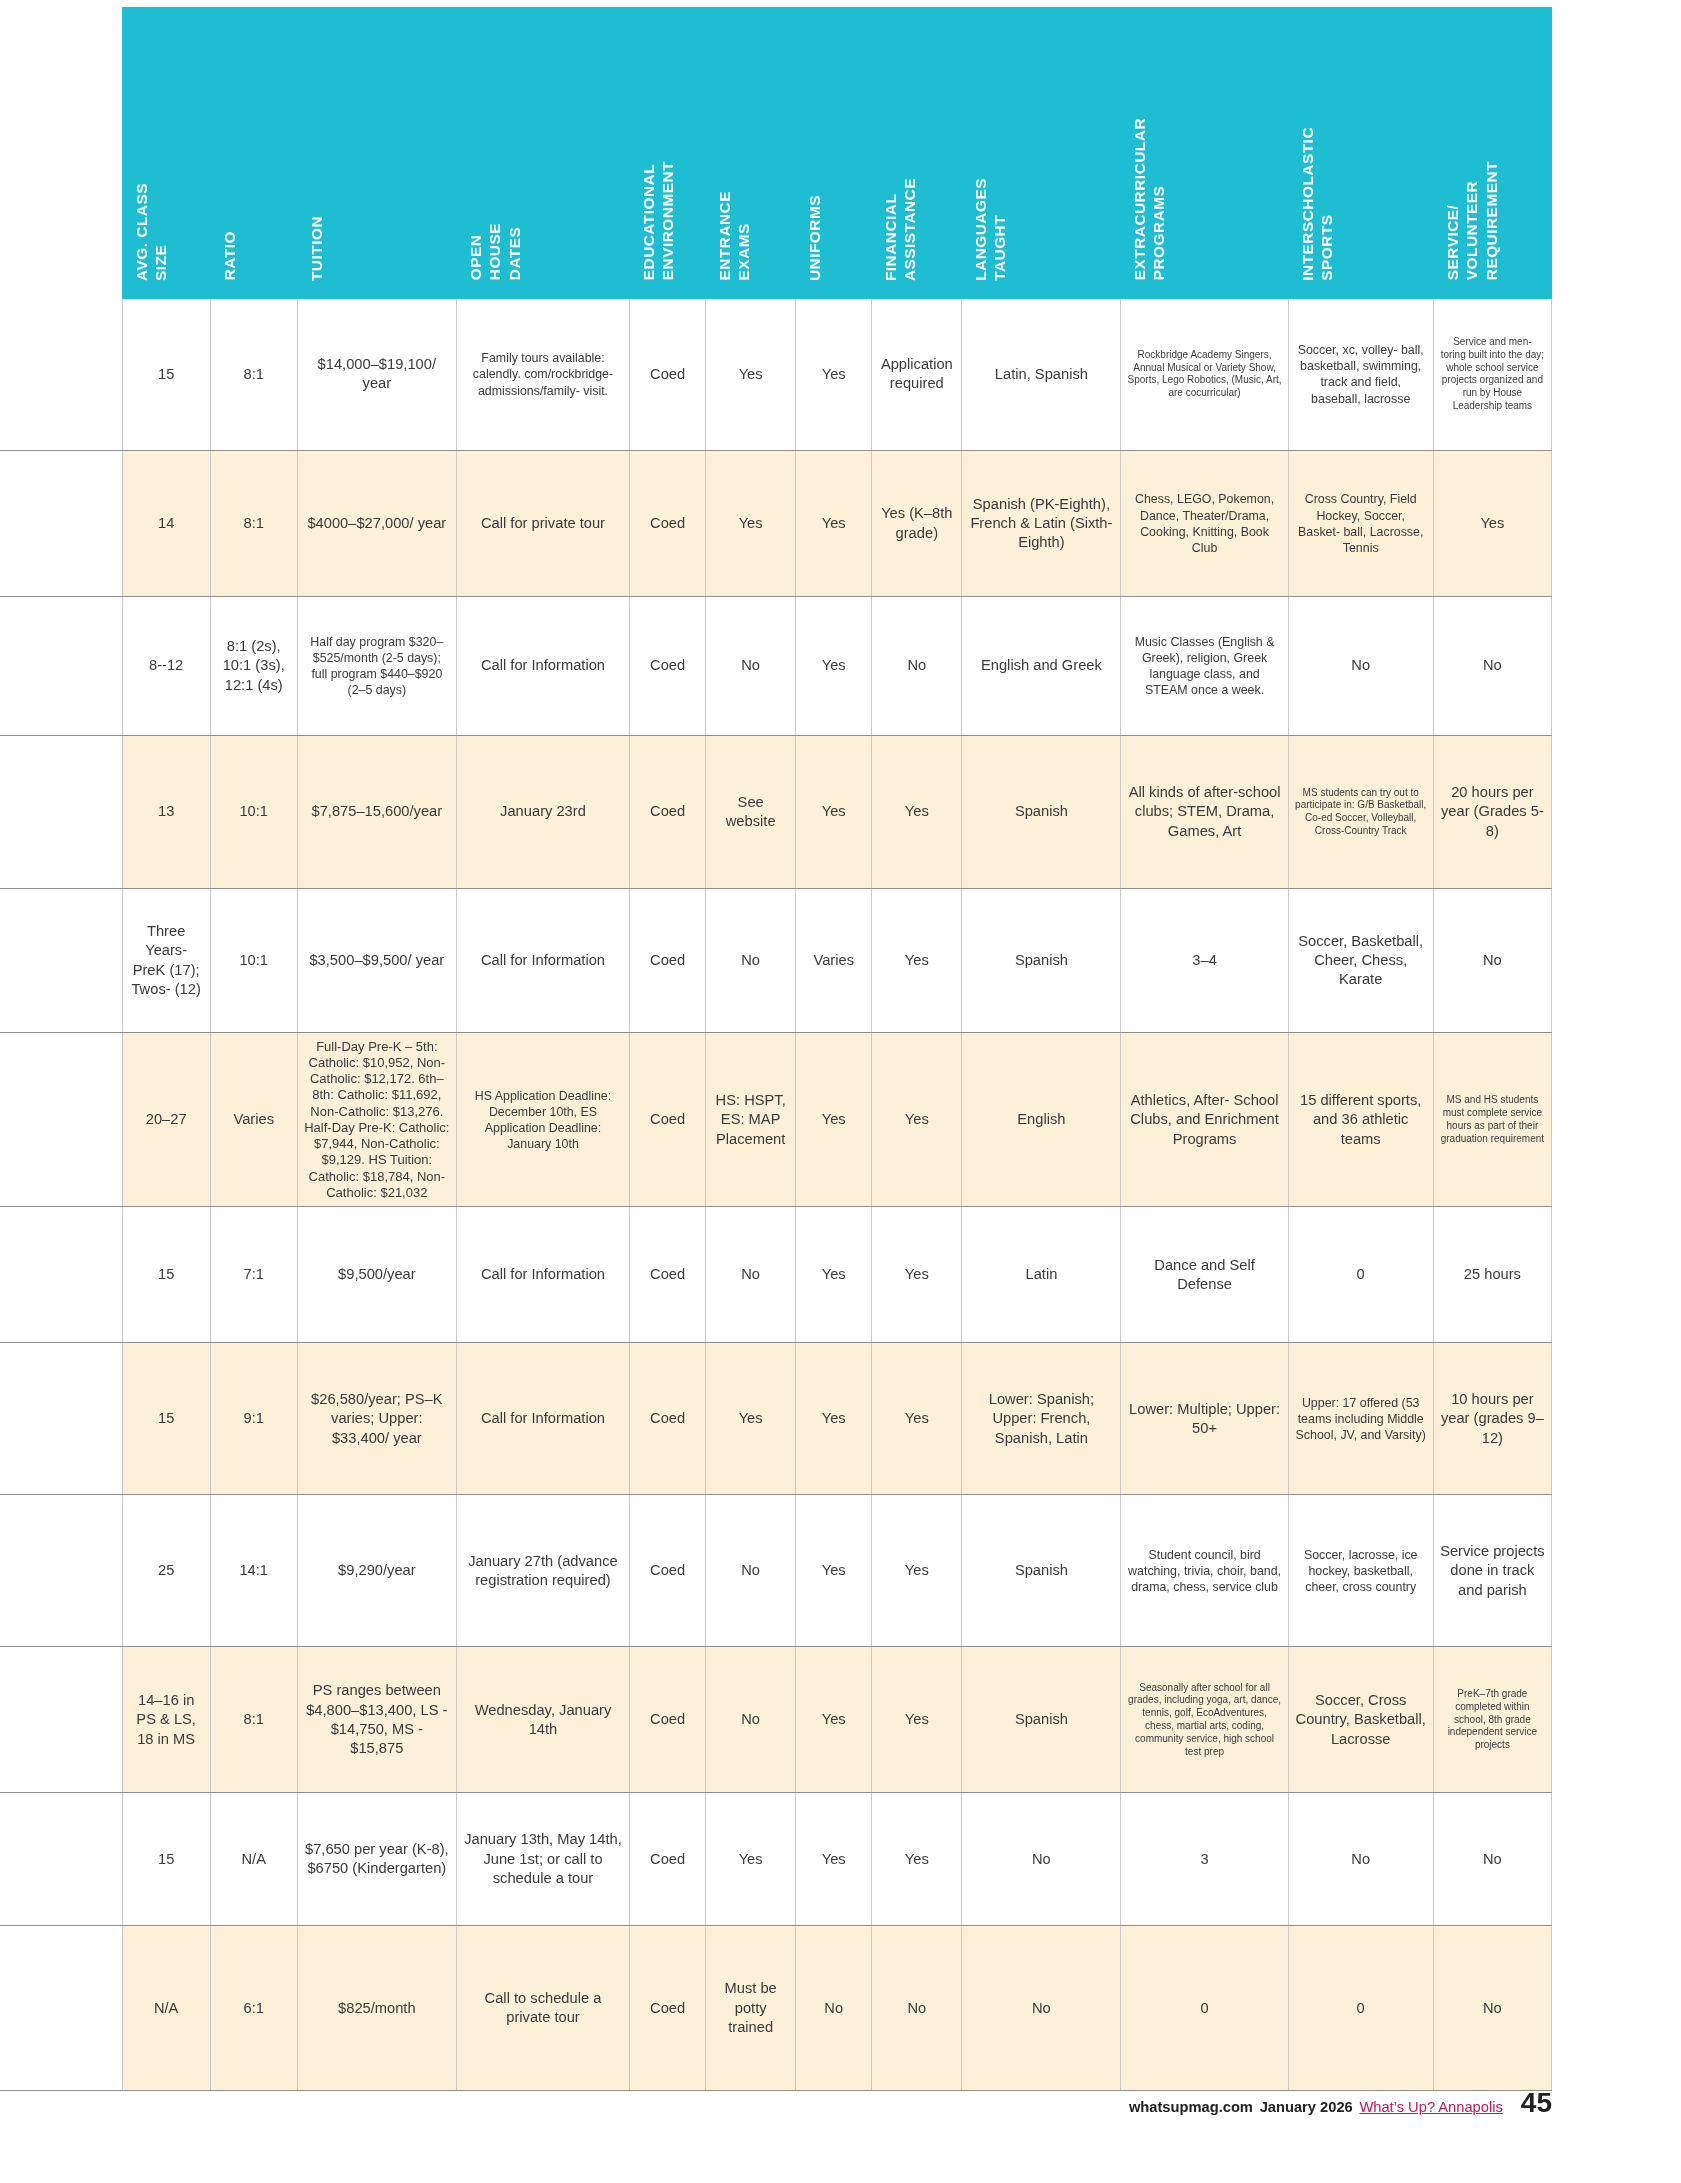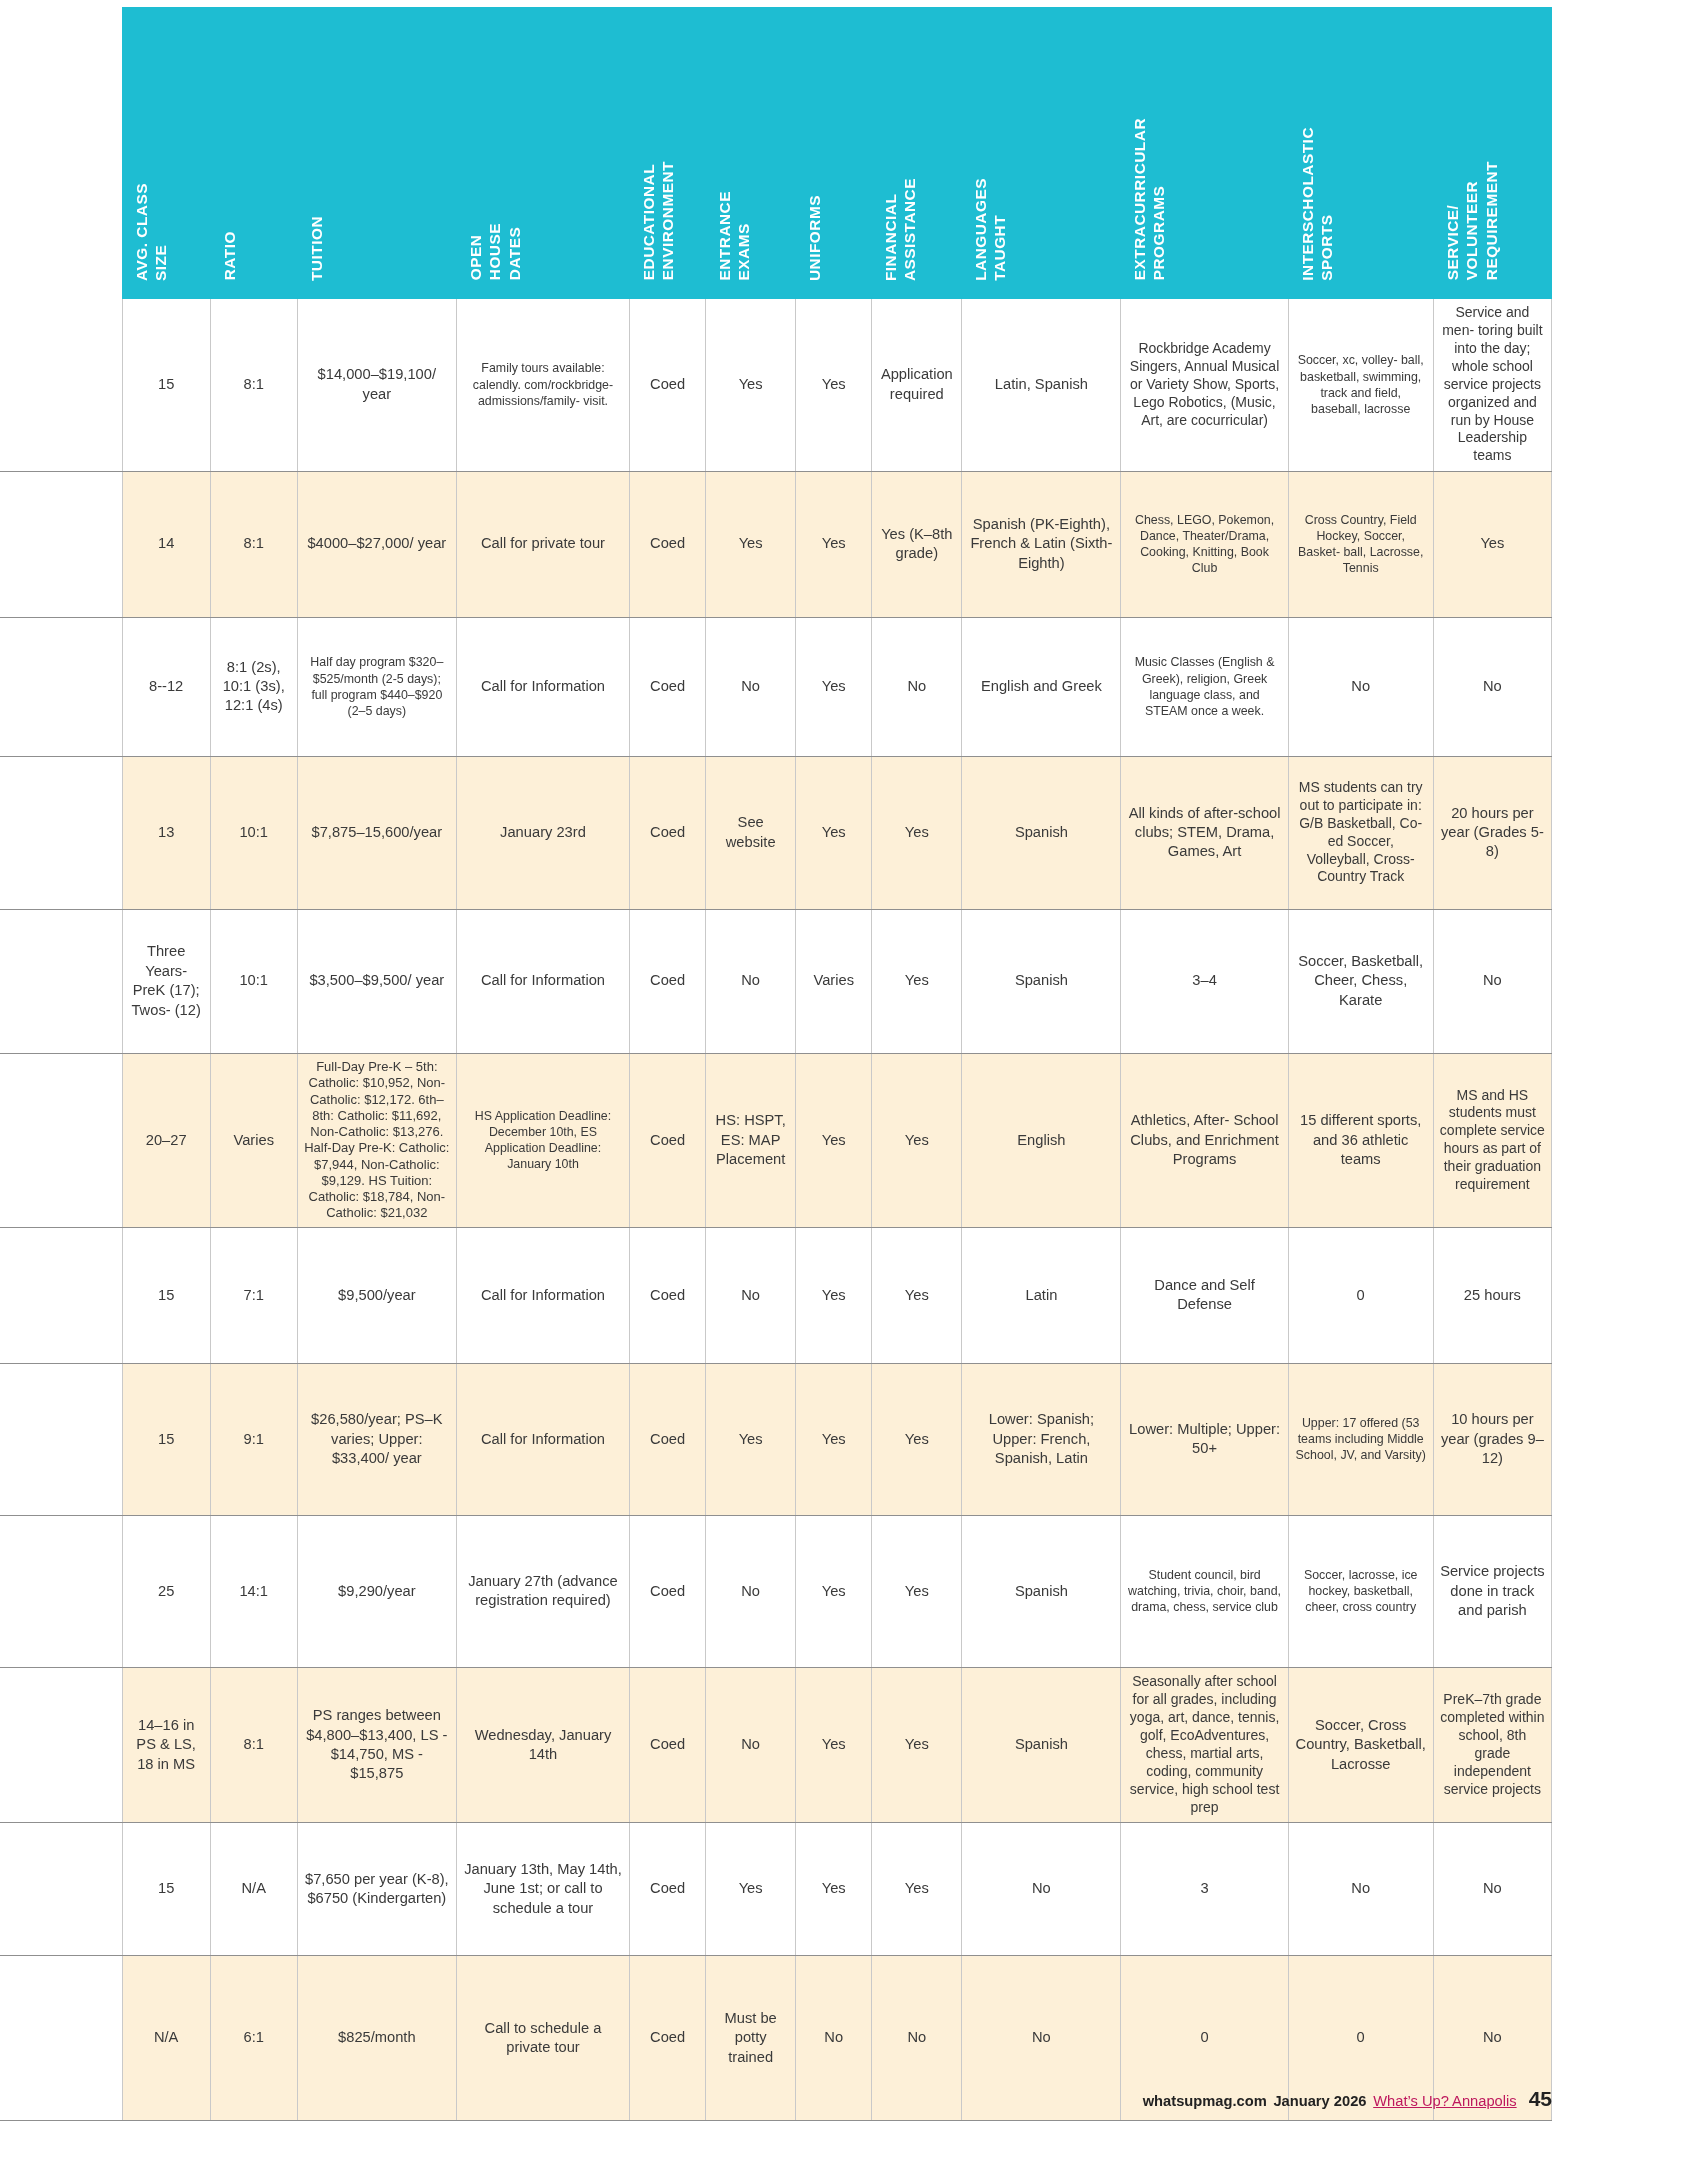--- a/index.html
+++ b/index.html
@@ -56,34 +56,34 @@
   }
   tbody td.namecol{
     background:#ffffff !important;
     border-right:0.7px solid var(--vline);
   }
   tbody tr.alt td{
     background:var(--alt-row-bg);
   }
   td.m  {font-size:14.7px;  line-height:1.32;}
   td.s  {font-size:12.4px;line-height:1.3;}
-  td.xs {font-size:14px;  line-height:1.28;text-align:center;}
+  td.xs {font-size:10px;  line-height:1.28;text-align:center;}
   td.xxs{font-size:13px;line-height:1.25;}
   .footer{
     position:absolute;
     top:2087px;
     right:129px;
     font-size:14.7px;
     white-space:nowrap;
     color:#222222;
   }
   .footer .site{font-weight:bold;margin-right:6.7px;}
   .footer .issue{font-weight:bold;margin-right:6.7px;}
   .footer .mag{font-weight:normal;color:#be185d;text-decoration:underline;}
-  .footer .pagenum{font-weight:bold;font-size:21px;margin-left:12px;}
+  .footer .pagenum{font-weight:bold;font-size:28px;margin-left:18px;}
 </style>
 </head>
 <body>
 
 <table class="grid">
   <colgroup id="cols">
       <col style="width: 122px;">
       <col style="width: 88px;">
       <col style="width: 87px;">
       <col style="width: 159px;">

